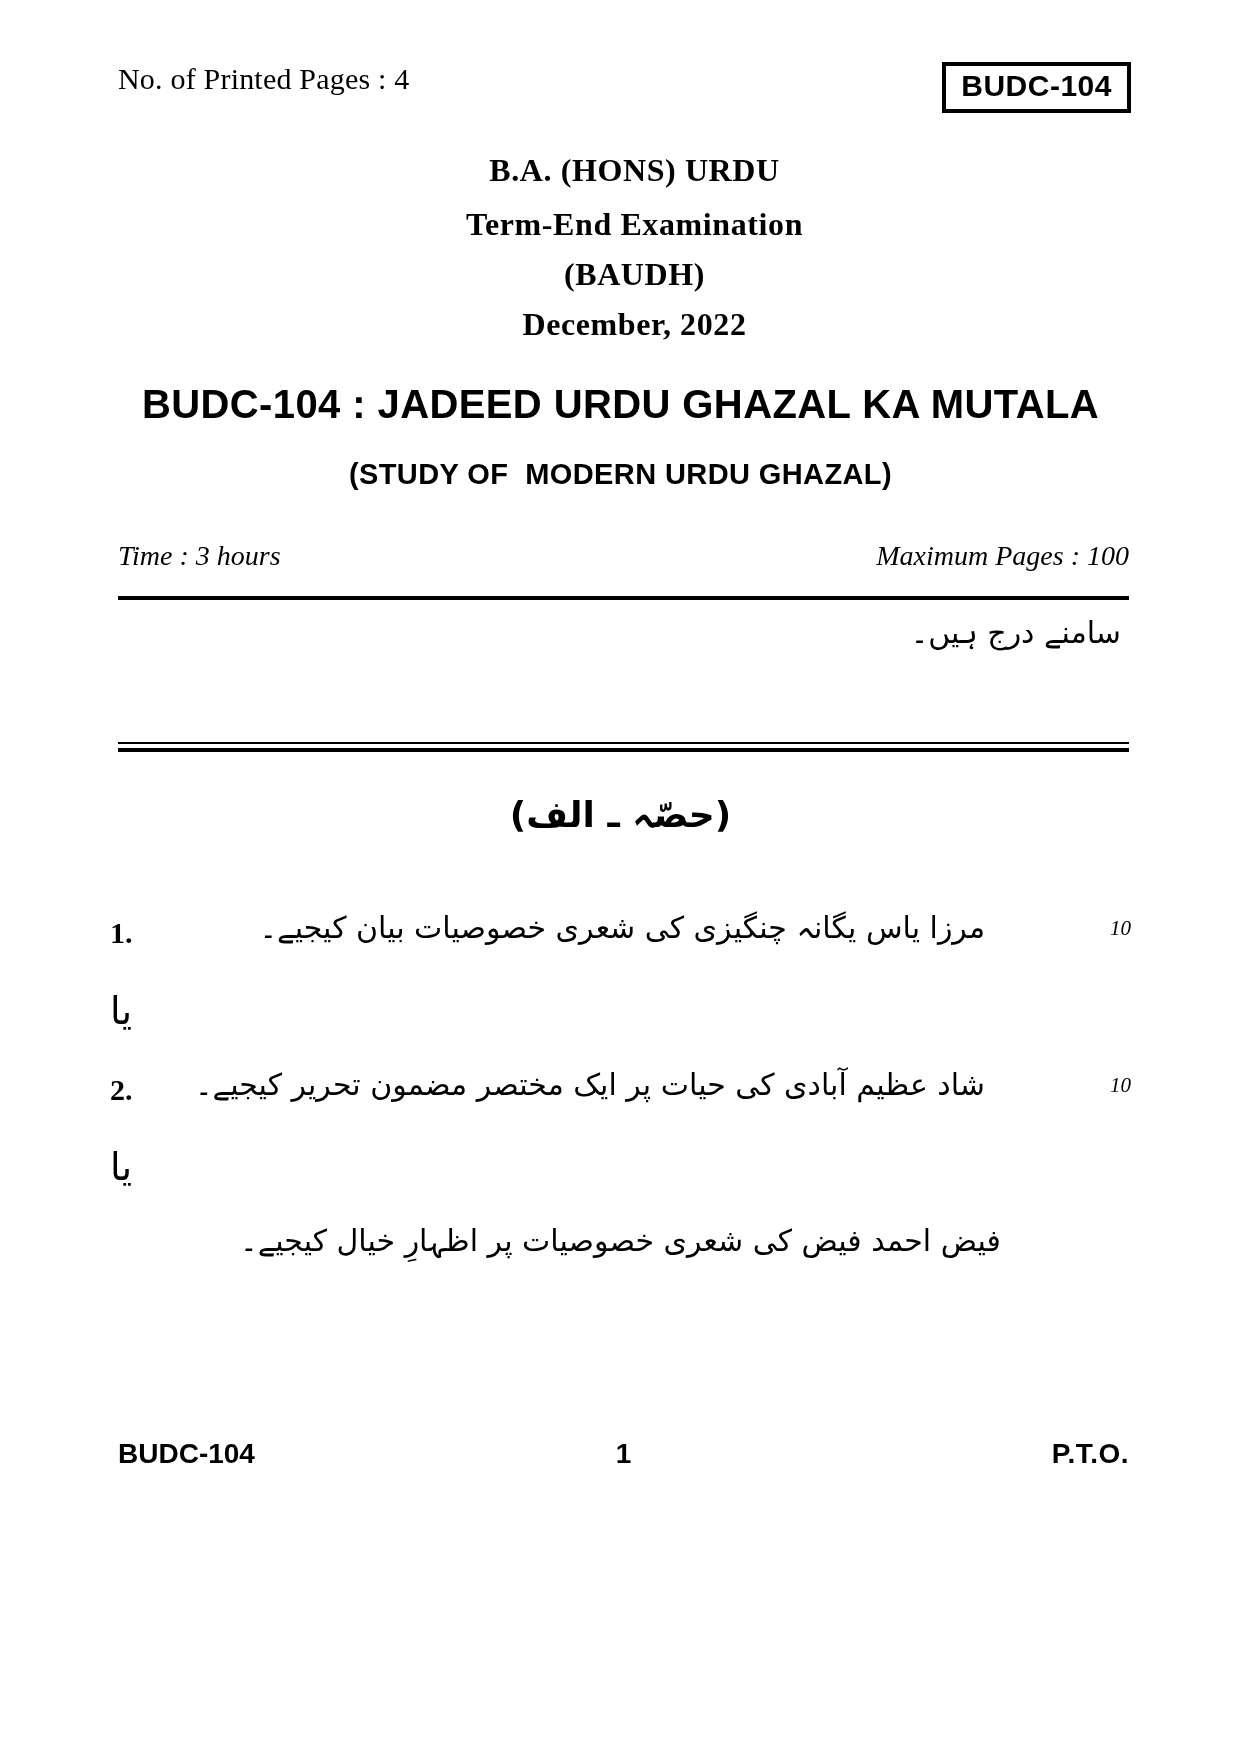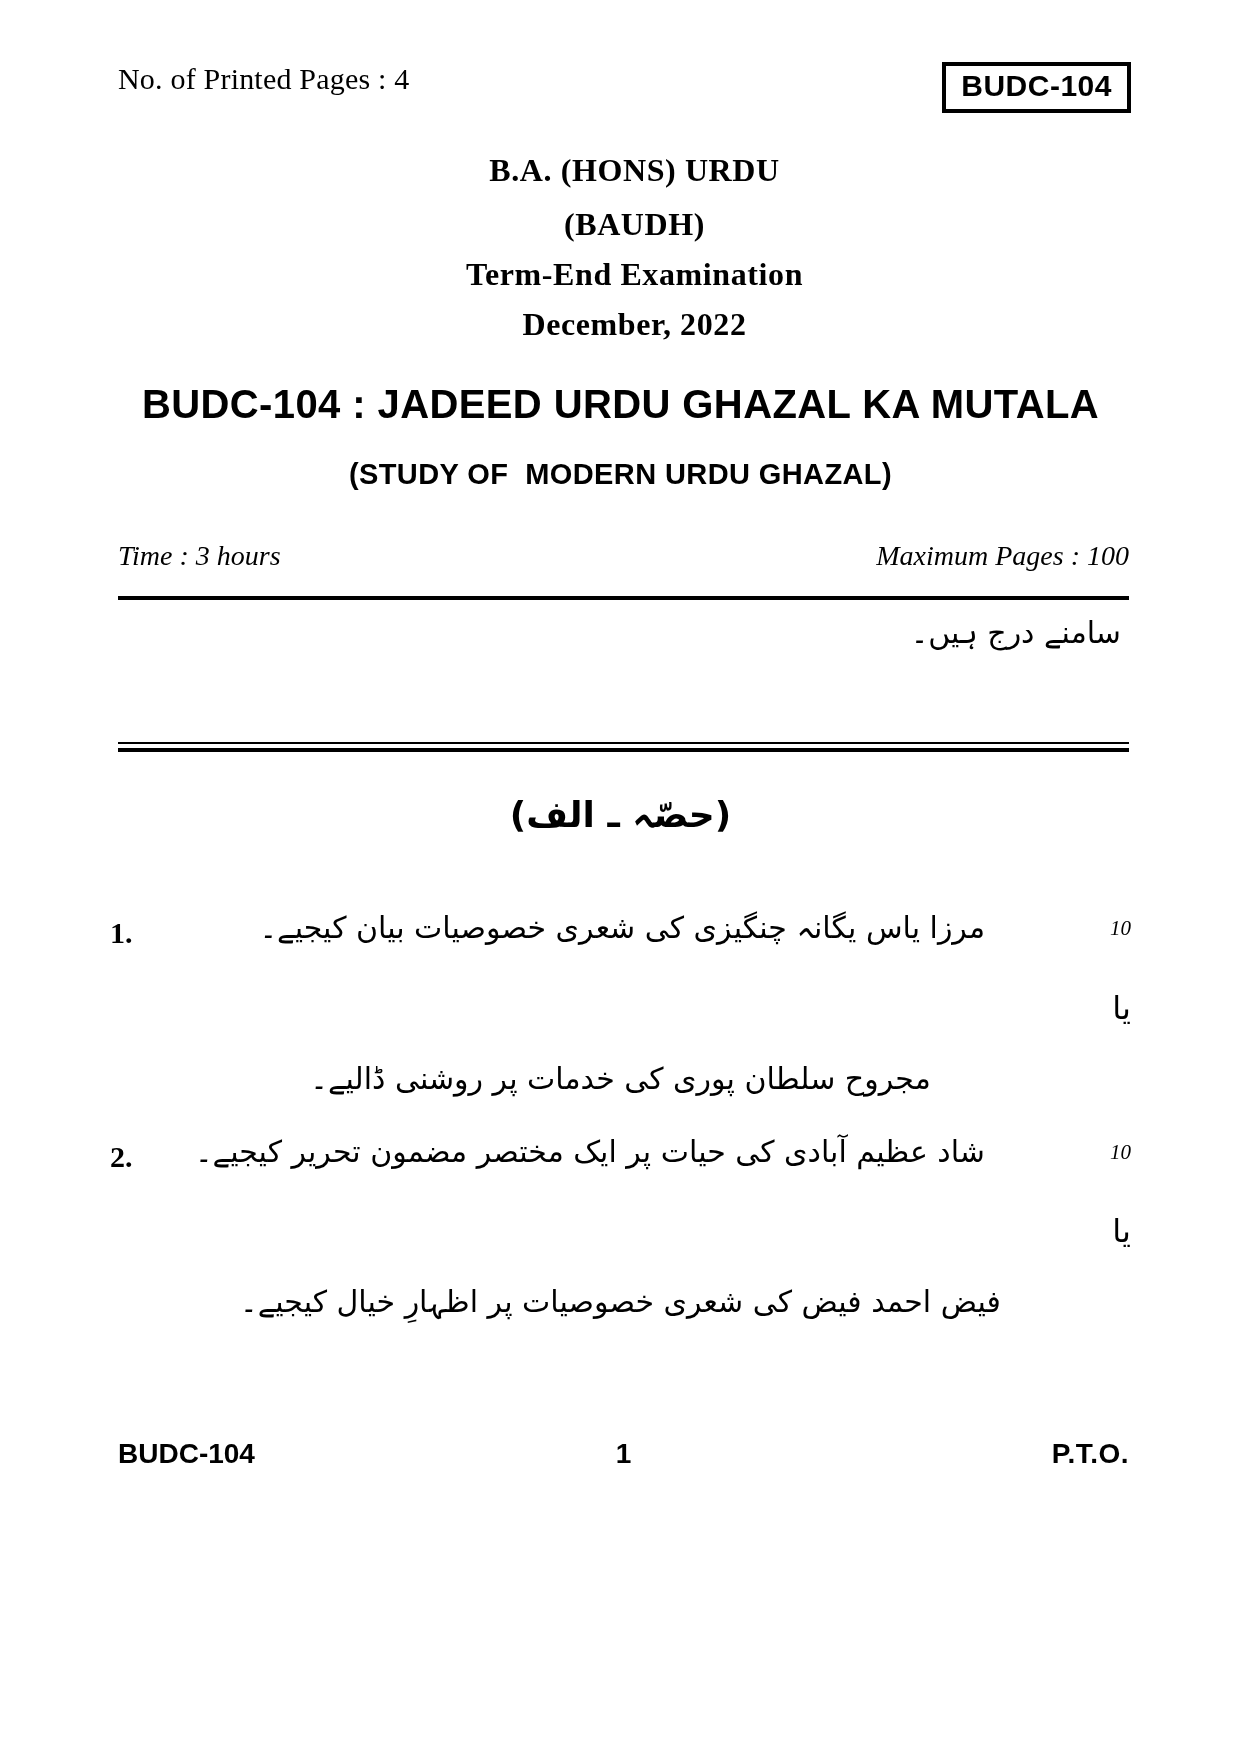--- a/index.html
+++ b/index.html
@@ -184,24 +184,24 @@
     width: 120px;
     text-align: right;
     direction: ltr;
     font-family: "Liberation Serif", "DejaVu Serif", serif;
     font-style: italic;
     font-size: 21px;
     padding-top: 14px;
     padding-left: 12px;
   }
   .or-sep {
-    text-align: right;
-    direction: rtl;
-    font-family: "DejaVu Sans", "Liberation Sans", sans-serif;
-    font-size: 32px;
+    text-align: left;
+    direction: rtl;
+    font-family: "DejaVu Sans", "Liberation Sans", sans-serif;
+    font-size: 38px;
     margin: 34px 0 26px 0;
   }
   .alt-text {
     direction: rtl;
     text-align: center;
     font-family: "DejaVu Sans", "Liberation Sans", sans-serif;
     font-size: 30px;
     line-height: 1.7;
     padding: 0 70px 0 70px;
   }
@@ -235,22 +235,22 @@
 
 <div class="page">
 
   <div class="header-row">
     <div class="printed-pages">No. of Printed Pages : 4</div>
     <div class="code-box">BUDC-104</div>
   </div>
 
   <div class="title-block">
     <div class="title-line">B.A. (HONS) URDU</div>
+    <div class="title-line tight">Term-End Examination</div>
     <div class="title-line tight">(BAUDH)</div>
-    <div class="title-line tight">Term-End Examination</div>
     <div class="title-line">December, 2022</div>
   </div>
 
   <div class="course-title">BUDC-104 : JADEED URDU GHAZAL KA MUTALA</div>
   <div class="course-subtitle">(STUDY OF  MODERN URDU GHAZAL)</div>
 
   <div class="meta-row">
     <div>Time : 3 hours</div>
     <div>Maximum Pages : 100</div>
   </div>
@@ -266,21 +266,20 @@
   <div class="part-heading">(حصّہ ـ الف)</div>
 
   <div class="questions">
 
     <div class="q-row">
       <div class="q-marks">10</div>
       <div class="q-text">مرزا یاس یگانہ چنگیزی کی شعری خصوصیات بیان کیجیے۔</div>
       <div class="q-num">1.</div>
     </div>
     <div class="or-sep">یا</div>
-    <div class="alt-text">مجروح سلطان پوری کی خدمات پر روشنی ڈالیے۔</div>
 
     <div class="q-row">
       <div class="q-marks">10</div>
       <div class="q-text">شاد عظیم آبادی کی حیات پر ایک مختصر مضمون تحریر کیجیے۔</div>
       <div class="q-num">2.</div>
     </div>
     <div class="or-sep">یا</div>
     <div class="alt-text">فیض احمد فیض کی شعری خصوصیات پر اظہارِ خیال کیجیے۔</div>
 
   </div>

